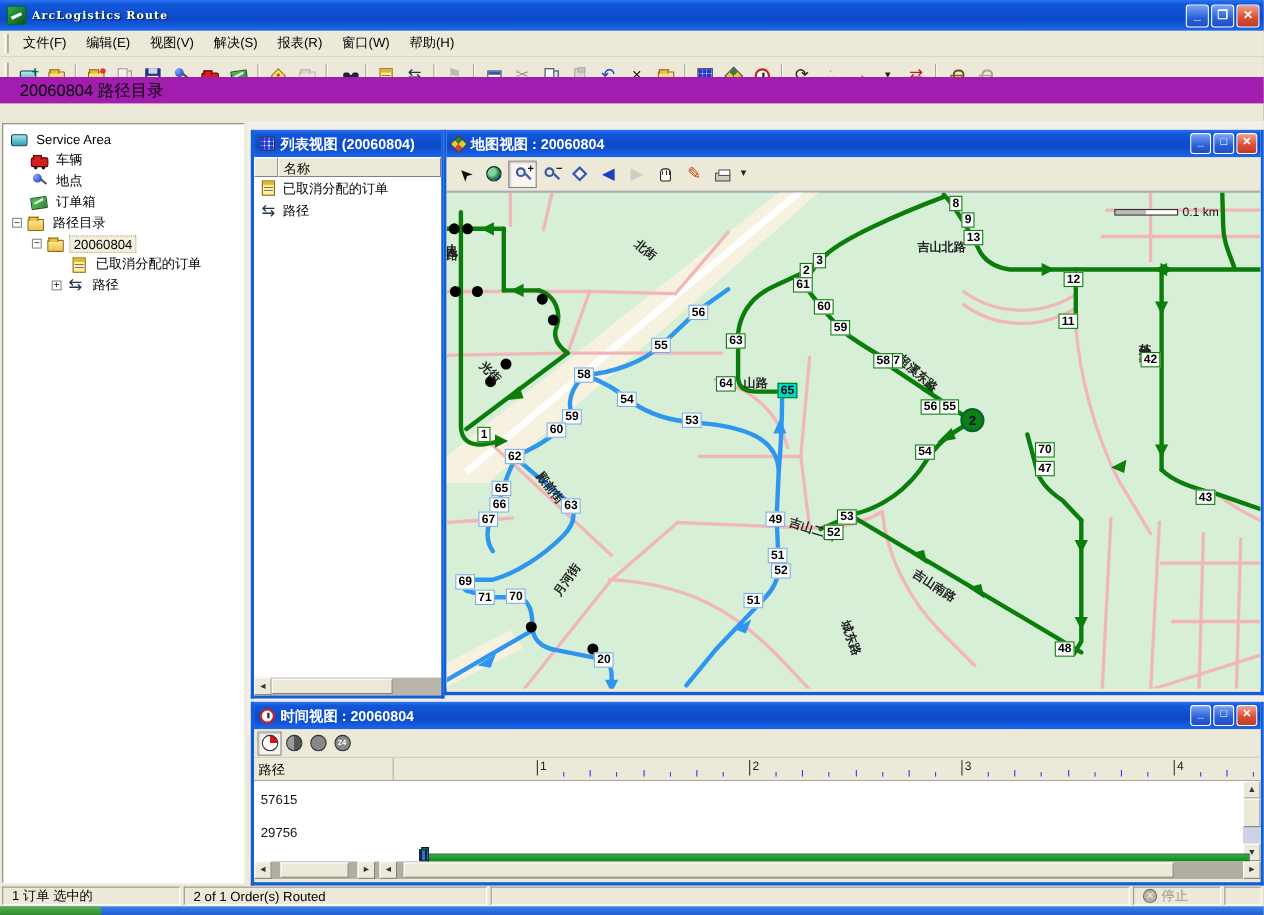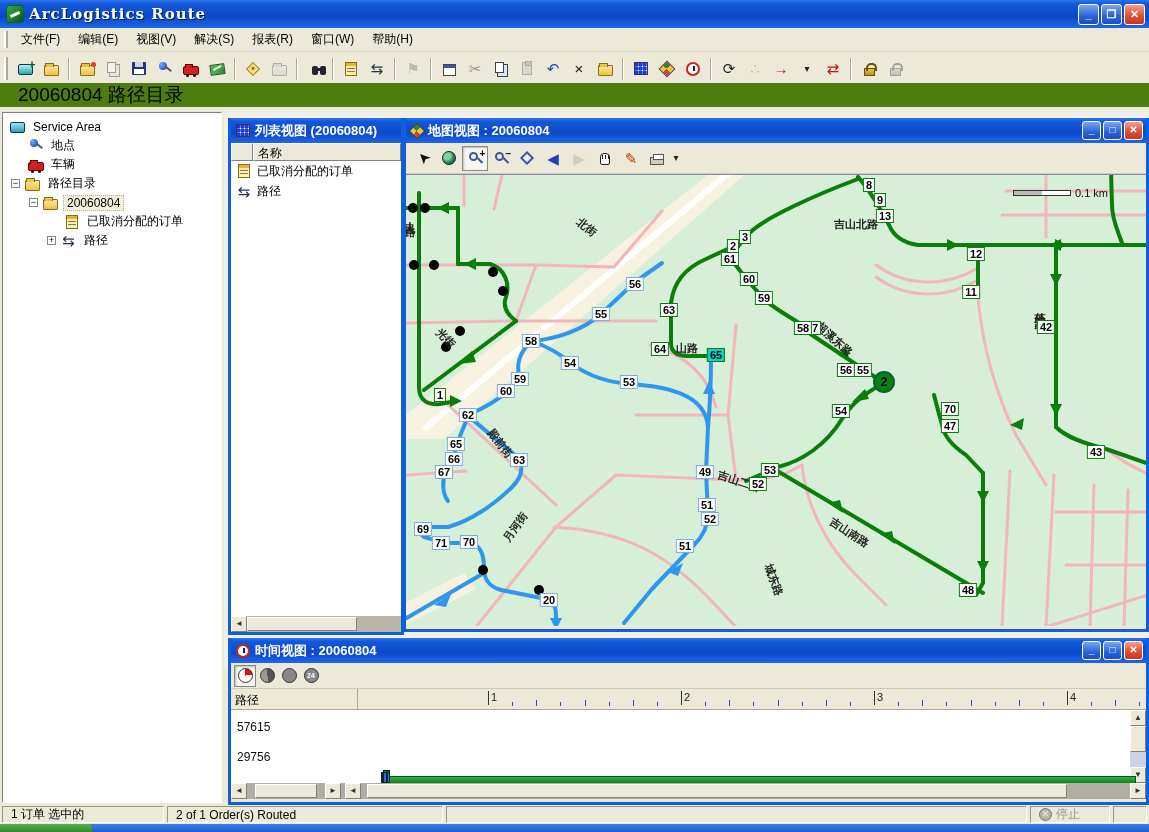--- a/index.html
+++ b/index.html
@@ -8,21 +8,21 @@
        font-family:"Liberation Sans",sans-serif;font-size:12px;color:#000;overflow:hidden;}
 
   
   .titlebar{position:absolute;left:0;top:0;width:1149px;height:28px;
     background:linear-gradient(180deg,#2b74f1 0%,#1358d9 14%,#0c49c8 60%,#1d67ea 100%);
     display:flex;align-items:center;padding:0 4px;}
   .app-icon{width:18px;height:18px;margin:0 5px 0 2px;border-radius:3px;
     background:linear-gradient(135deg,#2fae43 0%,#1d7d2e 55%,#0d4f1a 100%);
     border:1px solid #063;position:relative;}
   .app-icon::after{content:"";position:absolute;left:3px;top:7px;width:10px;height:3px;background:#fff;transform:rotate(-25deg);}
-  .app-title{color:#fff;font-family:"DejaVu Serif",serif;font-weight:bold;font-size:15px;letter-spacing:1px;text-shadow:1px 1px 1px #023;}
+  .app-title{color:#fff;font-family:"DejaVu Serif",serif;font-weight:bold;font-size:10px;letter-spacing:1px;text-shadow:1px 1px 1px #023;}
   .tb-btns{margin-left:auto;display:flex;gap:2px;}
   .tbb{width:21px;height:21px;border-radius:3px;border:1px solid #fff;
     background:linear-gradient(180deg,#7aa7f0,#2a61d8 60%,#1e4fc0);color:#fff;
     font-size:11px;line-height:18px;text-align:center;font-weight:bold;}
   .tbb.close{background:linear-gradient(180deg,#f2a08a,#dd5038 55%,#c23a22);}
 
   
   .menubar{position:absolute;left:0;top:28px;width:1149px;height:24px;background:#ece9d8;
     display:flex;align-items:center;border-bottom:1px solid #d8d4c4;}
   .grip{width:4px;height:70%;border-left:2px solid #fff;border-right:2px solid #aca899;margin:0 4px;}
@@ -78,22 +78,22 @@
   .ic-mag .sgn{position:absolute;left:9px;top:-6px;font-size:10px;font-weight:bold;color:#111;}
   .ic-diam{width:10px;height:10px;border:2px solid #3a56aa;transform:rotate(45deg);margin:2px;background:#eef;}
   .ic-hand{width:10px;height:12px;background:#fff;border:1px solid #222;border-radius:4px 4px 2px 2px;margin-top:1px;}
   .ic-hand::after{content:"";position:absolute;left:1px;top:1px;width:7px;height:4px;
      background:repeating-linear-gradient(90deg,#222 0 1px,transparent 1px 3px);}
   .ic-print{width:14px;height:8px;background:#cfcbbb;border:1px solid #555;margin-top:5px;}
   .ic-print::before{content:"";position:absolute;left:2px;top:-4px;width:9px;height:4px;background:#fff;border:1px solid #555;}
   .ic-sa{width:15px;height:11px;background:linear-gradient(180deg,#9fe6ef,#2e9fb0);border:1px solid #135;border-radius:2px;margin-top:2px;}
 
   
-  .pathheader{position:absolute;left:0;top:83px;width:1149px;height:24px;background:#4d7c0f;
-    display:flex;align-items:center;padding-left:18px;font-size:19px;}
+  .pathheader{position:absolute;left:0;top:70px;width:1149px;height:24px;background:#a21caf;
+    display:flex;align-items:center;padding-left:18px;font-size:15px;}
 
   
   .main{position:absolute;left:0;top:110px;width:1149px;height:695px;background:#ece9d8;}
   .tree{position:absolute;left:2px;top:2px;width:220px;height:691px;background:#fff;
     border:1px solid #808080;border-right-color:#fff;border-bottom-color:#fff;overflow:hidden;padding-top:4px;}
   .trow{height:19px;display:flex;align-items:center;white-space:nowrap;}
   .texp{width:9px;height:9px;border:1px solid #888;background:#fff;font-size:9px;line-height:7px;text-align:center;margin-right:4px;flex:none;}
   .tlabel{padding:0 3px;}
   .tlabel.sel{background:#f3efdc;border:1px dotted #b8b090;}
   .tico{margin-right:4px;display:inline-flex;width:17px;justify-content:center;}
@@ -318,29 +318,35 @@
 
     <div class="tree" id="tree">
         <div class="trow" style="padding-left: 6px;">
           <span class="tico">
             <span class="ic ic-sa"></span>
           </span>
           <span class="tlabel">Service Area</span>
         </div>
         <div class="trow" style="padding-left: 24px;">
           <span class="tico">
-            <span class="ic ic-pin"></span>
-          </span>
-          <span class="tlabel">地点</span>
+            <span class="ic ic-truck"></span>
+          </span>
+          <span class="tlabel">车辆</span>
         </div>
         <div class="trow" style="padding-left: 24px;">
           <span class="tico">
-            <span class="ic ic-truck"></span>
-          </span>
-          <span class="tlabel">车辆</span>
+            <span class="ic ic-pin"></span>
+          </span>
+          <span class="tlabel">地点</span>
+        </div>
+        <div class="trow" style="padding-left: 24px;">
+          <span class="tico">
+            <span class="ic ic-book"></span>
+          </span>
+          <span class="tlabel">订单箱</span>
         </div>
         <div class="trow" style="padding-left: 8px;">
           <span class="texp">−</span>
           <span class="tico">
             <span class="ic ic-folder"></span>
           </span>
           <span class="tlabel">路径目录</span>
         </div>
         <div class="trow" style="padding-left: 26px;">
           <span class="texp">−</span>

